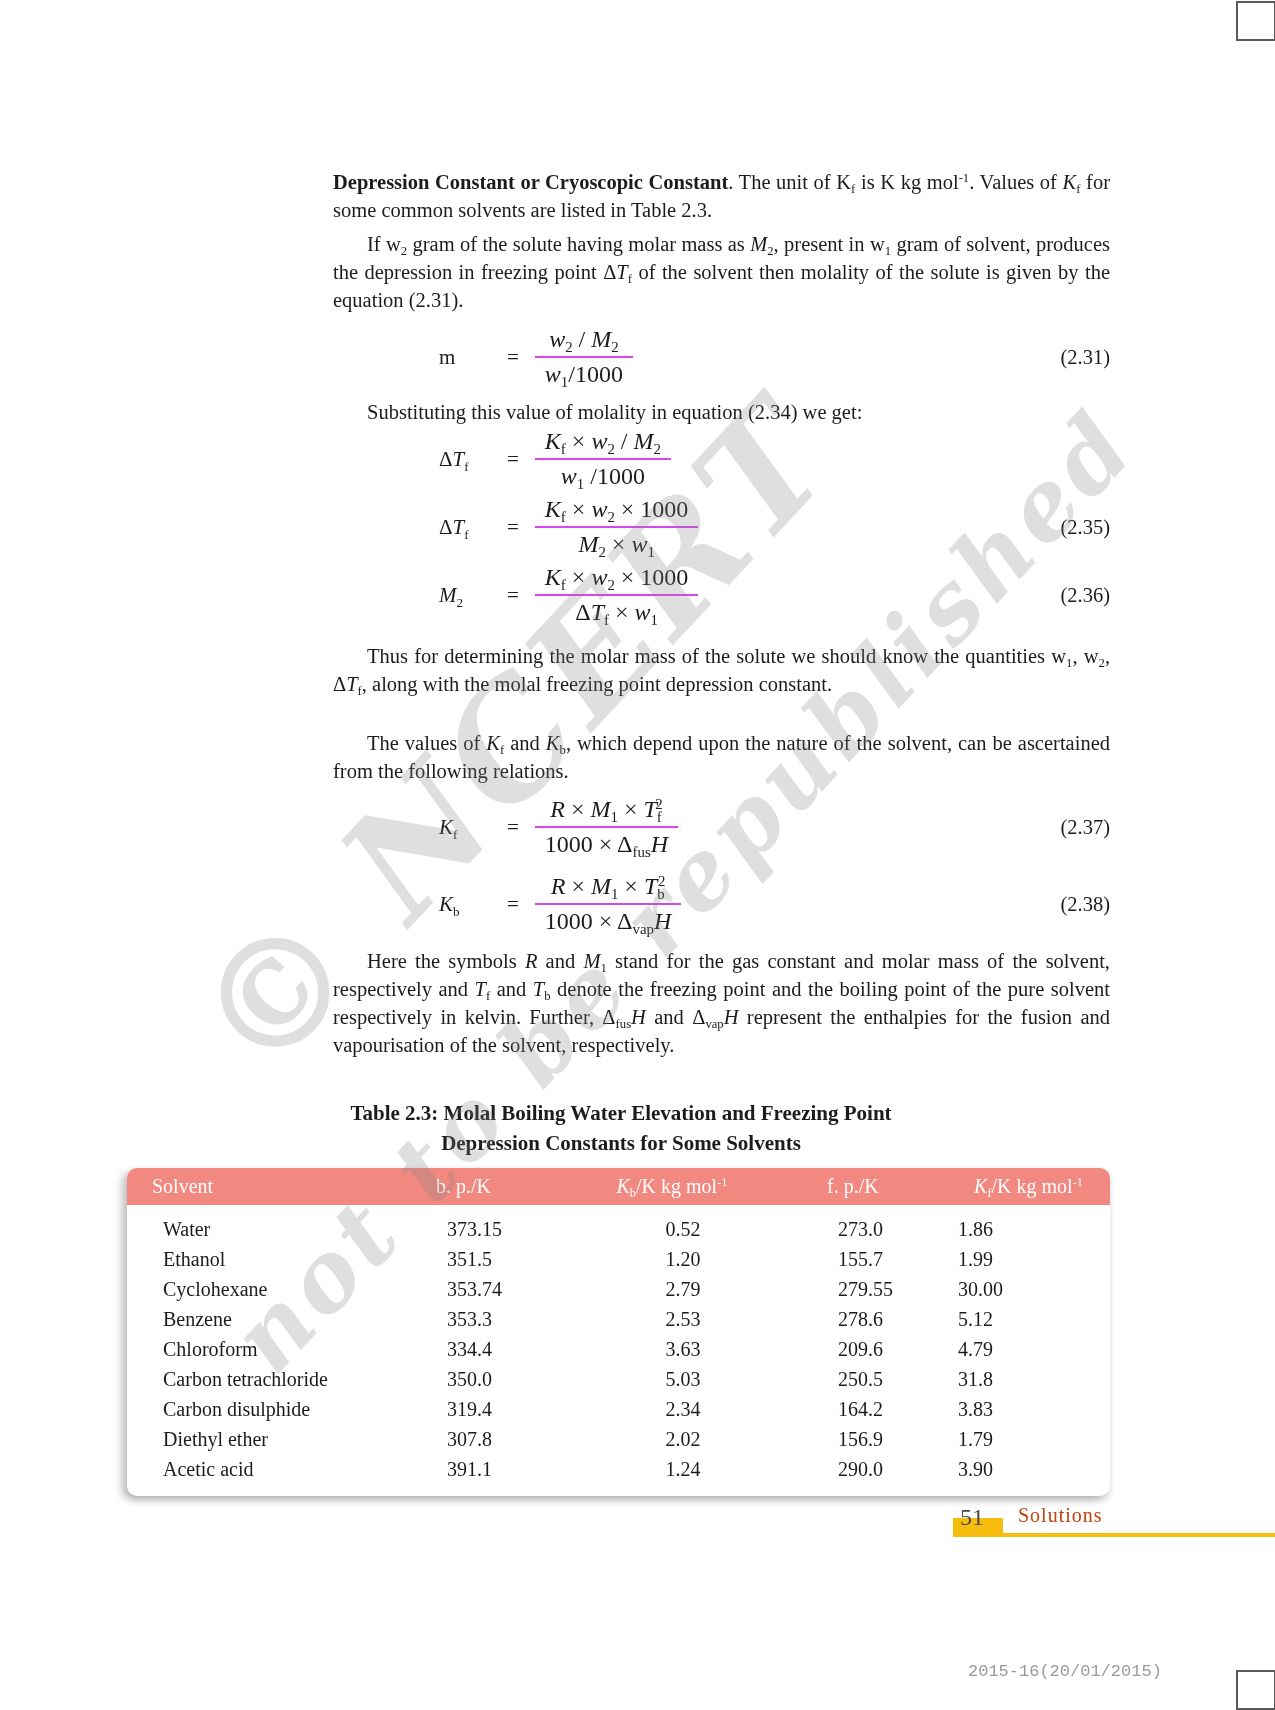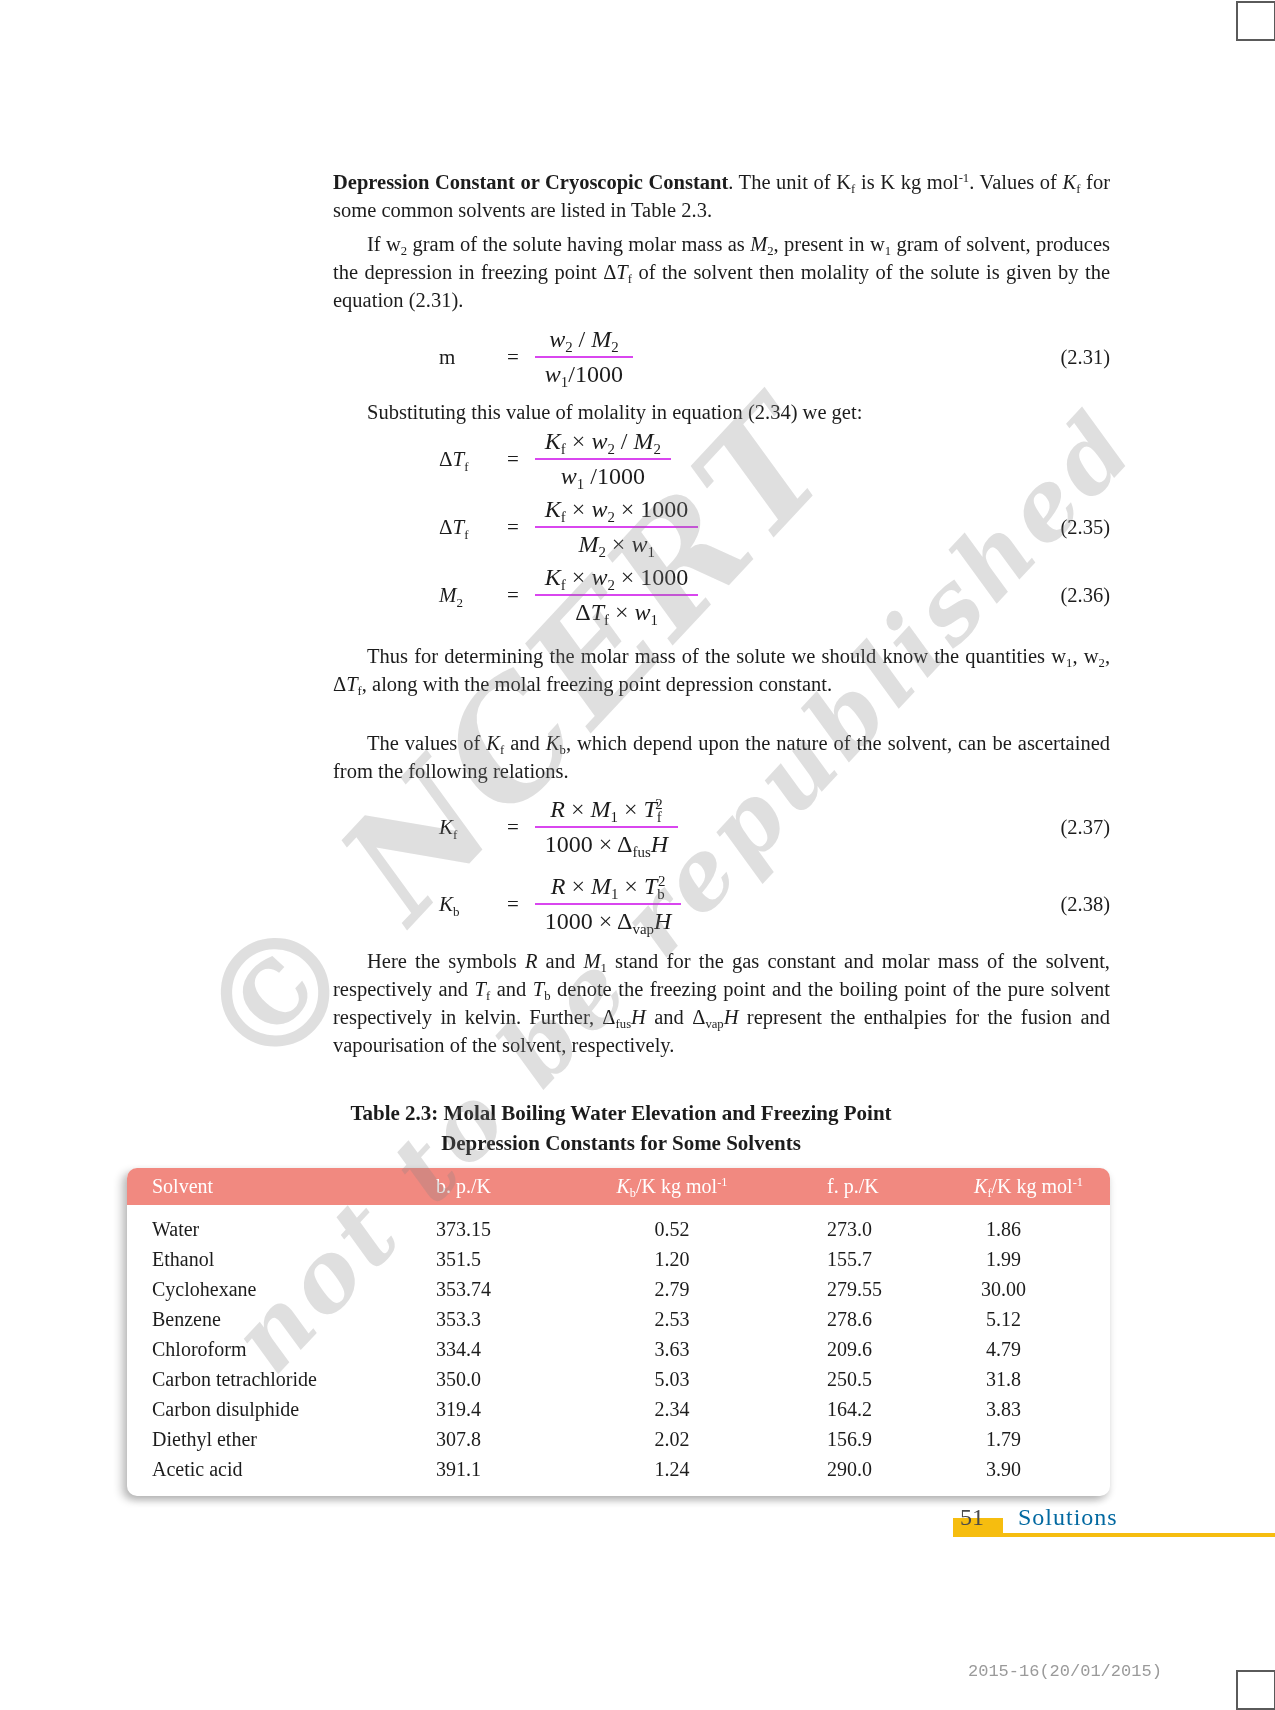--- a/index.html
+++ b/index.html
@@ -35,34 +35,34 @@
   .eq-no{margin-left:auto;font-size:20.5px;}
   
   .table-title{position:absolute;top:1098px;left:240px;width:762px;text-align:center;
                font-weight:700;font-size:21px;line-height:30px;z-index:2;}
   .table-card{position:absolute;top:1168px;left:127px;width:983px;background:#fff;
               border-radius:10px;z-index:2;
               box-shadow:-6px 4px 8px rgba(0,0,0,0.20), 0 4px 7px rgba(0,0,0,0.14);}
   .thead{display:grid;grid-template-columns:290px 160px 190px 180px 163px;align-items:center;
          height:37px;background:#F18980;color:#ffffff;font-weight:400;font-size:20px;
          border-radius:10px 10px 0 0;}
-  .tbody{padding:9px 0 12px;}
+  .tbody{padding:9px 11px 12px;}
   .tr{display:grid;grid-template-columns:290px 160px 190px 180px 163px;height:30px;
       line-height:30px;font-size:20px;}
   .c1{padding-left:25px;text-align:left;}
   .c2{padding-left:19px;text-align:left;}
   .c3{text-align:center;}
   .c4{padding-left:60px;text-align:left;}
   .c5-h{text-align:center;}
-  .c5{text-align:center;padding-right:50px;}
+  .c5{text-align:left;padding-right:50px;}
   
   .pn-highlight{position:absolute;top:1518px;left:953px;width:50px;height:19px;background:#F6BD0F;z-index:1;}
   .footer-rule{position:absolute;top:1533px;left:1002px;width:273px;height:4px;background:#F6BD0F;z-index:1;}
   .pn-text{position:absolute;top:1504px;left:960px;font-size:24px;color:#4a4a4a;z-index:2;}
-  .section-title{position:absolute;top:1504px;left:1018px;font-size:24px;color:#0369a1;
+  .section-title{position:absolute;top:1504px;left:1018px;font-size:20px;color:#c2410c;
                  letter-spacing:1px;z-index:2;}
   .footnote{position:absolute;top:1662px;left:968px;font-family:Liberation Mono, monospace;
             font-size:17px;color:#9a9a9a;z-index:2;}
 </style>
 </head>
 <body>
 
 <div class="page">
 
   <div class="watermark wm1">© NCERT</div>

